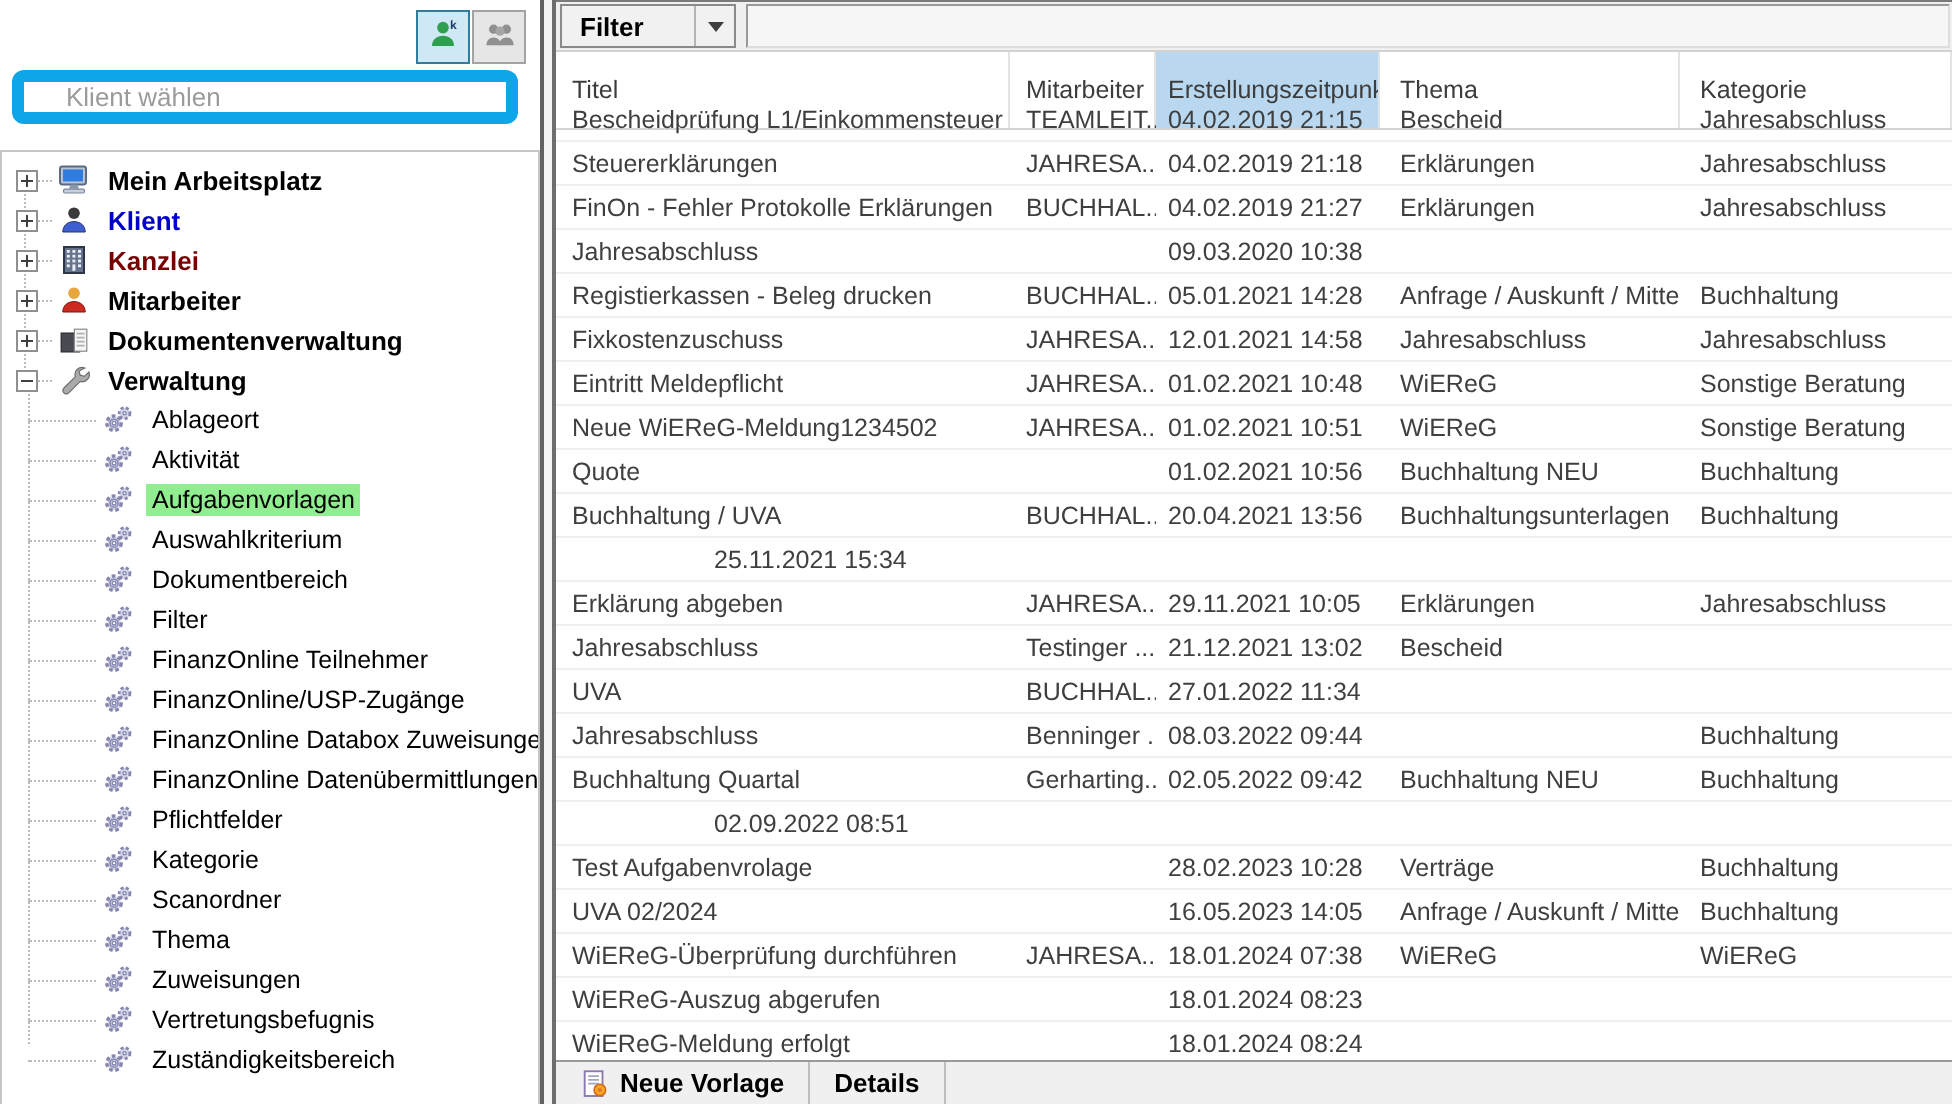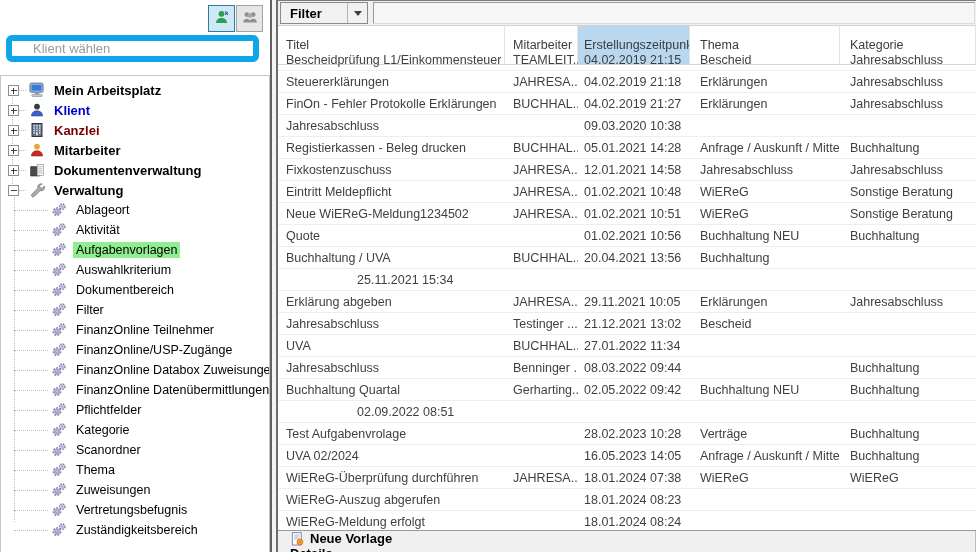--- a/index.html
+++ b/index.html
@@ -45,21 +45,21 @@
   .h-cell { height:100%; display:flex; align-items:center; font-size:12.5px; color:#3c3c3c; border-right:1px solid #e3e3e3; overflow:hidden; white-space:nowrap; }
   .grid-body { position:absolute; left:0; top:48px; width:698px; height:482px; overflow:hidden; }
   .t-row { height:22px; display:flex; align-items:flex-end; border-bottom:1px solid #efefef; }
   .t-cell { font-size:12.5px; color:#3f3f3f; white-space:nowrap; overflow:hidden; height:100%; display:flex; align-items:center; }
   .c0 { width:227px; padding-left:8px; }
   .c1 { width:73px;  padding-left:8px; }
   .c2 { width:112px; padding-left:6px; }
   .c3 { width:150px; padding-left:10px; }
   .c4 { width:136px; padding-left:10px; }
 
-  .tabbar { position:absolute; left:0; bottom:0; width:698px; height:22px; background:#f0f0f0; border-top:1px solid #9a9a9a; display:flex; align-items:stretch;flex-direction:column; }
+  .tabbar { position:absolute; left:0; bottom:0; width:698px; height:22px; background:#f0f0f0; border-top:1px solid #9a9a9a; display:flex; align-items:stretch; }
   .tab { display:flex; align-items:center; gap:5px; padding:0 12px; font-weight:bold; font-size:13px; color:#000; border-right:1px solid #bdbdbd; cursor:default; }
   .tab .tab-icon { display:inline-flex; width:15px; height:15px; }
 </style>
 </head>
 <body>
 
 <div class="sidebar">
   <div class="client-buttons">
     <div class="icon-btn selected">
       <span><svg width="16" height="16" viewBox="0 0 16 16">
@@ -498,20 +498,21 @@
         <div class="t-cell c0">Quote</div>
         <div class="t-cell c1"></div>
         <div class="t-cell c2">01.02.2021 10:56</div>
         <div class="t-cell c3">Buchhaltung NEU</div>
         <div class="t-cell c4">Buchhaltung</div>
       </div>
       <div class="t-row">
         <div class="t-cell c0">Buchhaltung / UVA</div>
         <div class="t-cell c1">BUCHHAL...</div>
         <div class="t-cell c2">20.04.2021 13:56</div>
+        <div class="t-cell c3">Buchhaltungsunterlagen</div>
         <div class="t-cell c4">Buchhaltung</div>
       </div>
       <div class="t-row">
         <div class="t-cell c1"></div>
         <div class="t-cell c2">25.11.2021 15:34</div>
         <div class="t-cell c3"></div>
         <div class="t-cell c4"></div>
       </div>
       <div class="t-row">
         <div class="t-cell c0">Erklärung abgeben</div>

